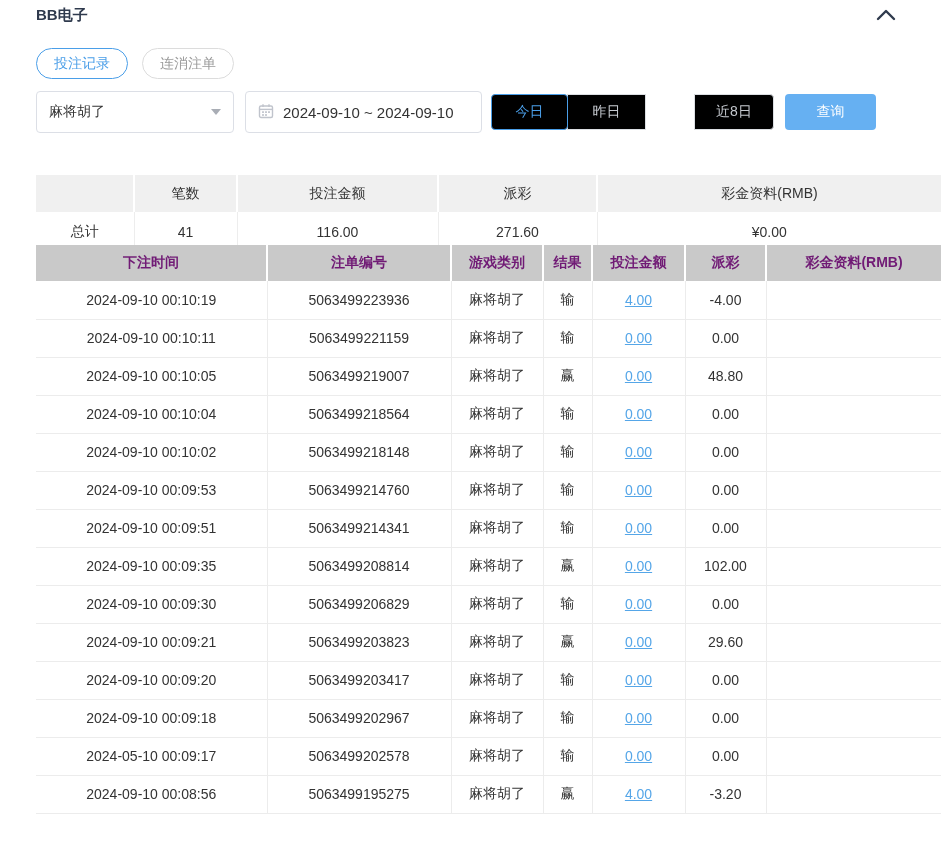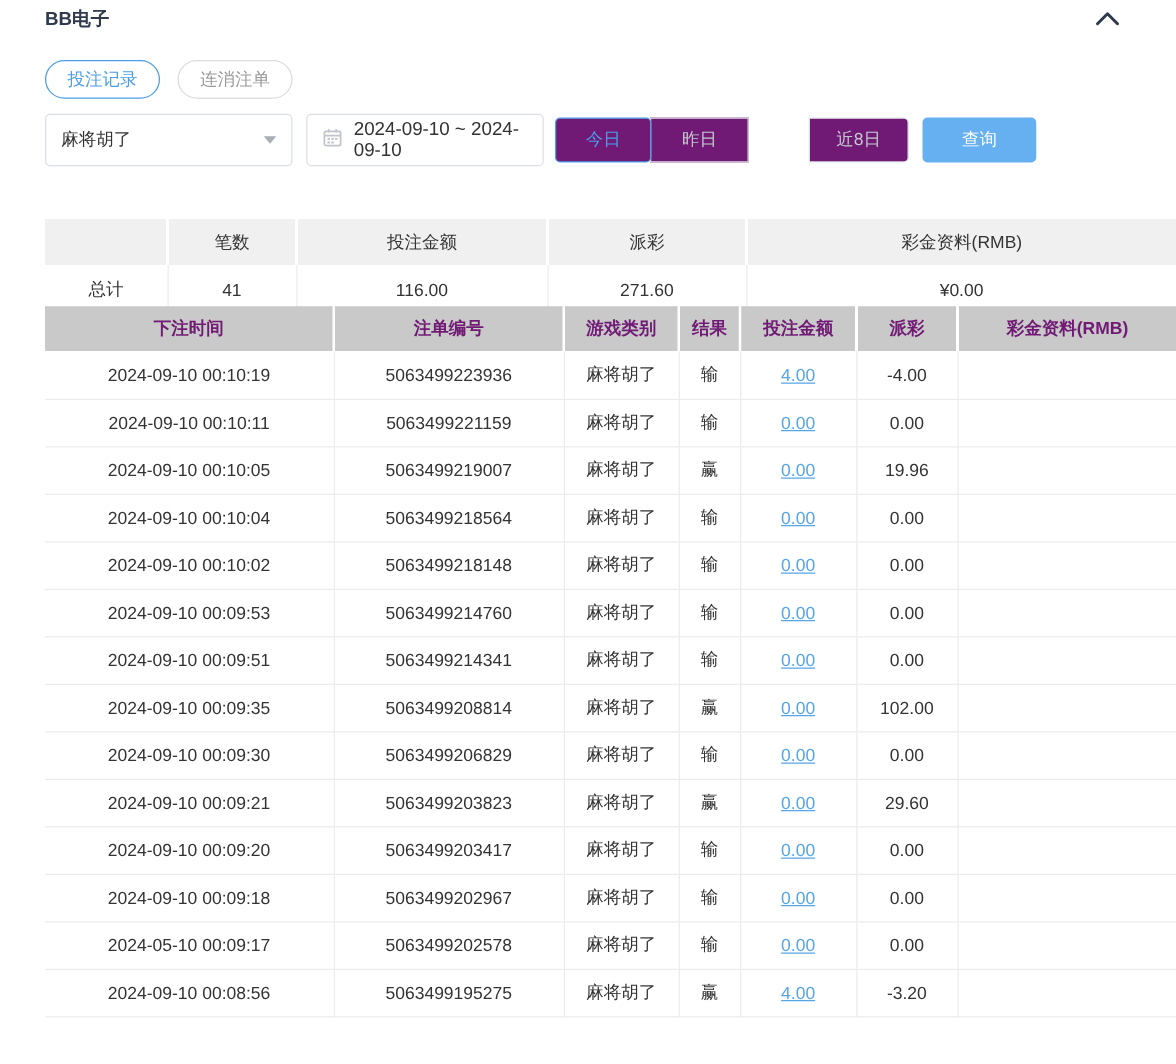--- a/index.html
+++ b/index.html
@@ -18,26 +18,26 @@
          font-size:14px; color:#9a9a9a; display:flex; align-items:center; cursor:pointer; }
   .tab.active { border-color:#4a9ee8; color:#4a9ee8; }
 
   
   .filters { position:absolute; left:36px; top:91px; height:42px; display:flex; align-items:center; }
   .select-box { width:198px; height:42px; border:1px solid #dcdfe6; border-radius:4px; background:#fff;
                 display:flex; align-items:center; justify-content:space-between; padding:0 12px;
                 font-size:14px; color:#333; cursor:pointer; }
   .caret-down { width:0; height:0; border-left:5px solid transparent; border-right:5px solid transparent;
                 border-top:6px solid #a9adb5; }
-  .date-box { margin-left:11px; width:190px; height:42px; border:1px solid #dcdfe6; border-radius:4px;
+  .date-box { margin-left:11px; width:237px; height:42px; border:1px solid #dcdfe6; border-radius:4px;
               background:#fff; display:flex; align-items:center; padding:0 12px; font-size:15px;
               color:#333; cursor:pointer; }
   .date-box svg { margin-right:9px; flex:0 0 auto; }
   .seg-group { margin-left:9px; display:flex; }
-  .seg-btn { height:36px; border:1px solid #dcdfe3; background:#701a75; color:#c4c8ce; font-size:14px;
+  .seg-btn { height:36px; border:1px solid #dcdfe3; background:#000000; color:#c4c8ce; font-size:14px;
              display:flex; align-items:center; justify-content:center; cursor:pointer; margin-left:-1px; }
   .seg-btn:first-child { border-radius:4px 0 0 4px; margin-left:0; }
   .seg-btn:last-child { border-radius:0 4px 4px 0;margin-left:48px; }
   .seg-btn.active { border-color:#4a9ee8; color:#4a9ee8; position:relative; z-index:1; border-radius:4px; }
   .seg-btn.w1 { width:77px; } .seg-btn.w2 { width:79px; } .seg-btn.w3 { width:80px; }
   .query-btn { margin-left:11px; width:91px; height:36px; background:#66b0f2; border:none; border-radius:4px;
                color:#fff; font-size:14px; cursor:pointer; font-family:inherit; }
 
   
   table { border-collapse:collapse; table-layout:fixed; width:905px; }
@@ -179,21 +179,21 @@
       <td>0.00</td>
       <td></td>
     </tr>
 
     <tr>
       <td>2024-09-10 00:10:05</td>
       <td>5063499219007</td>
       <td>麻将胡了</td>
       <td>赢</td>
       <td><a class="bet-link">0.00</a></td>
-      <td>19.96</td>
+      <td>48.80</td>
       <td></td>
     </tr>
 
     <tr>
       <td>2024-09-10 00:10:04</td>
       <td>5063499218564</td>
       <td>麻将胡了</td>
       <td>输</td>
       <td><a class="bet-link">0.00</a></td>
       <td>0.00</td>

